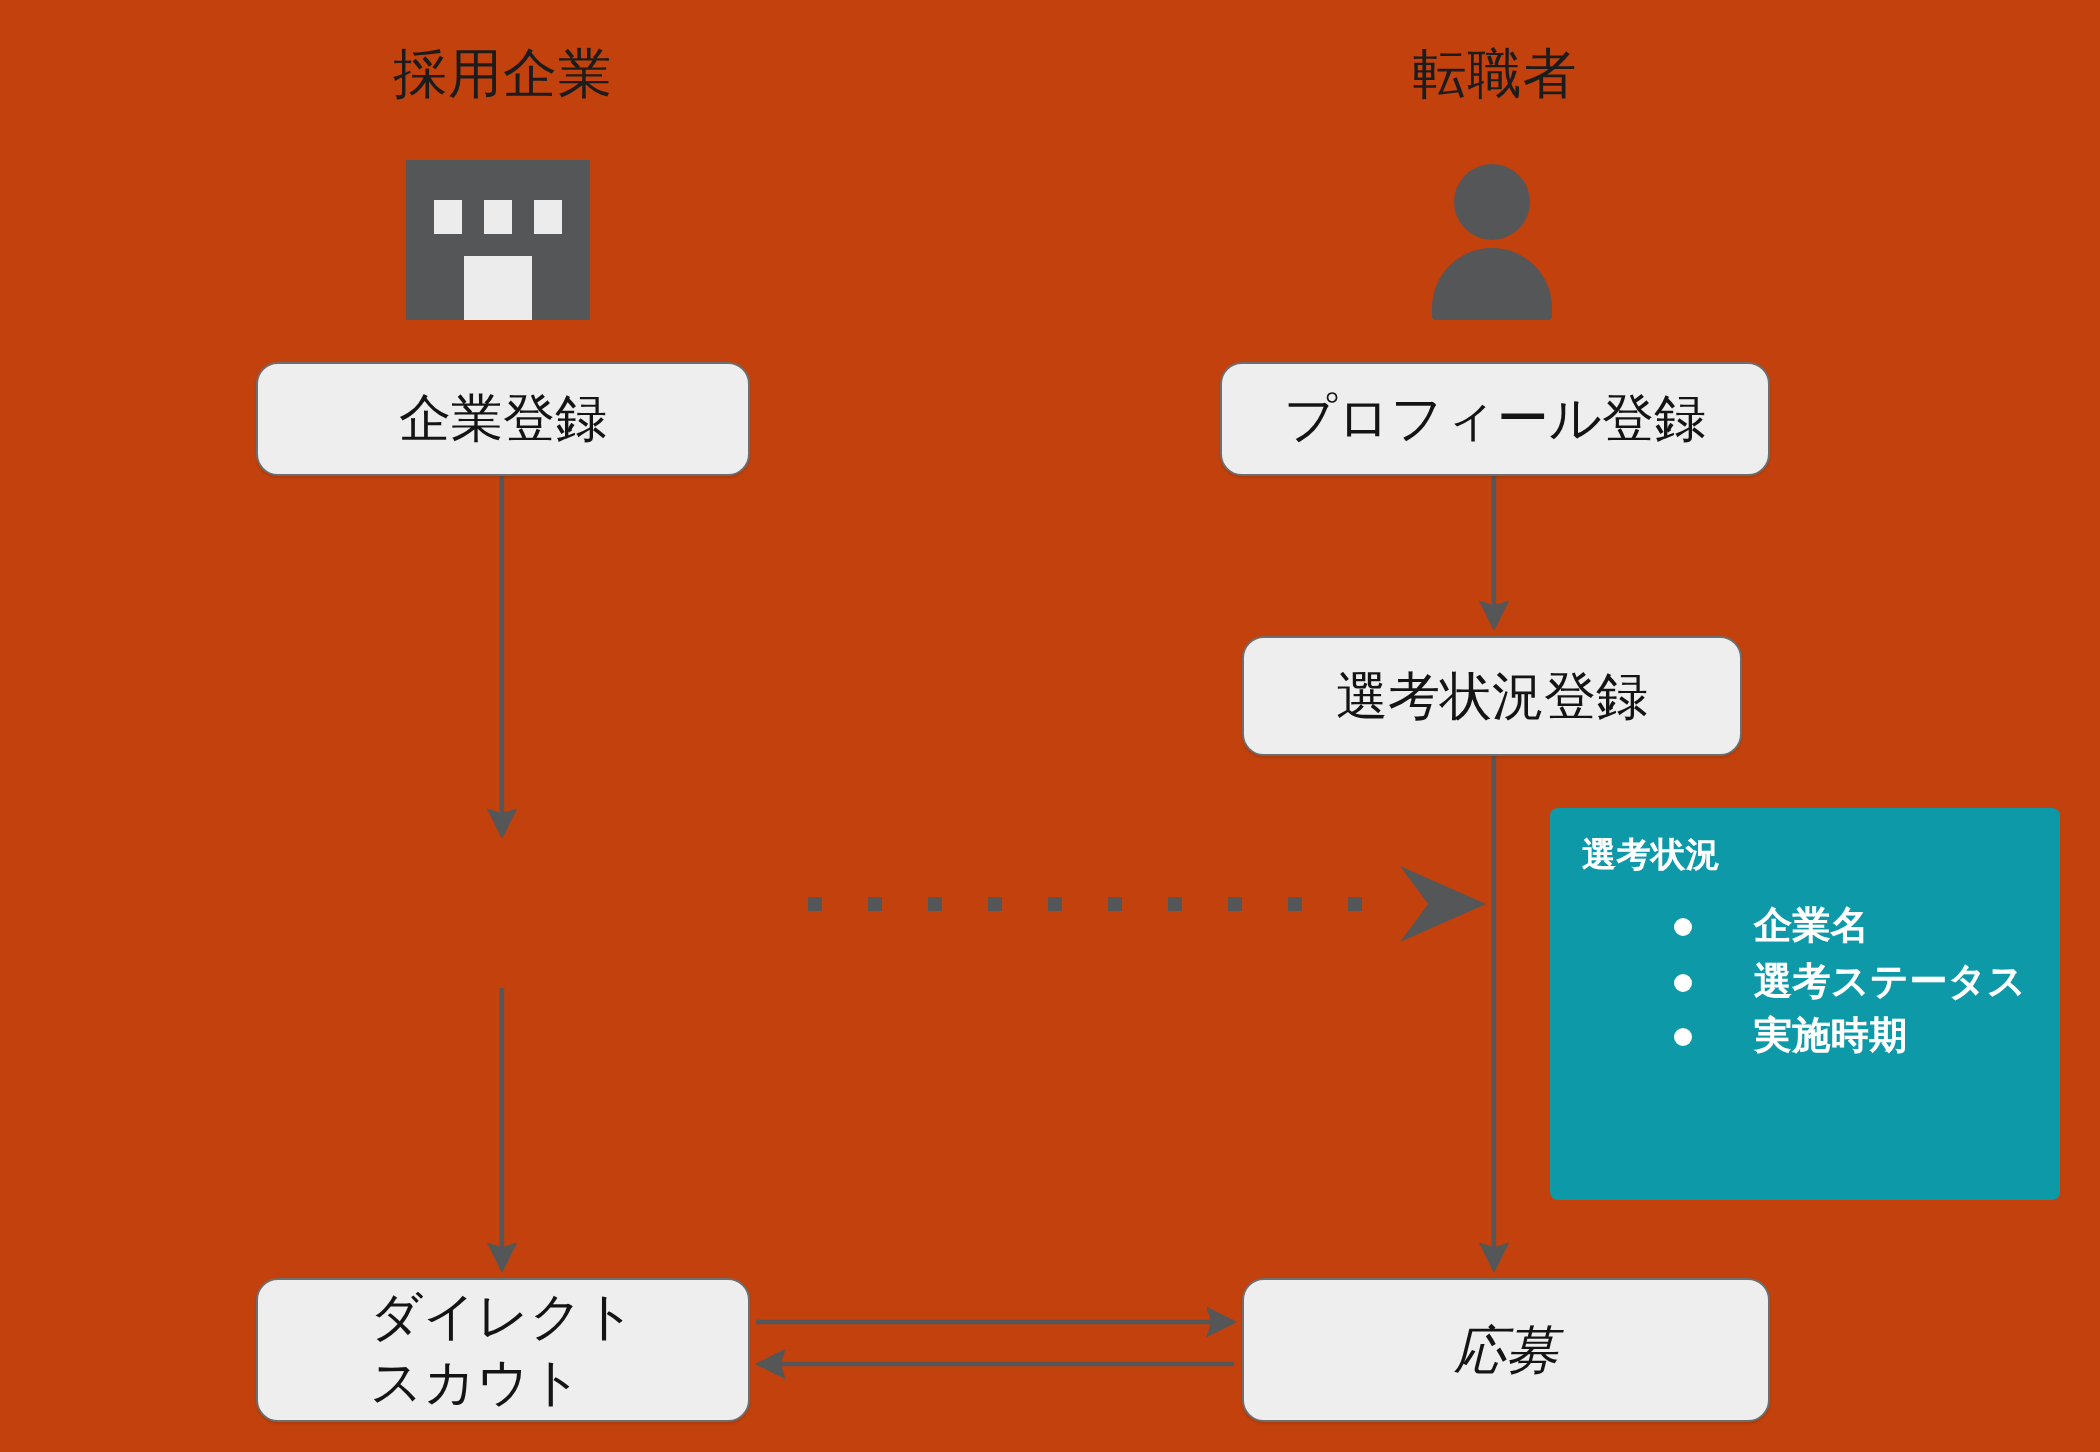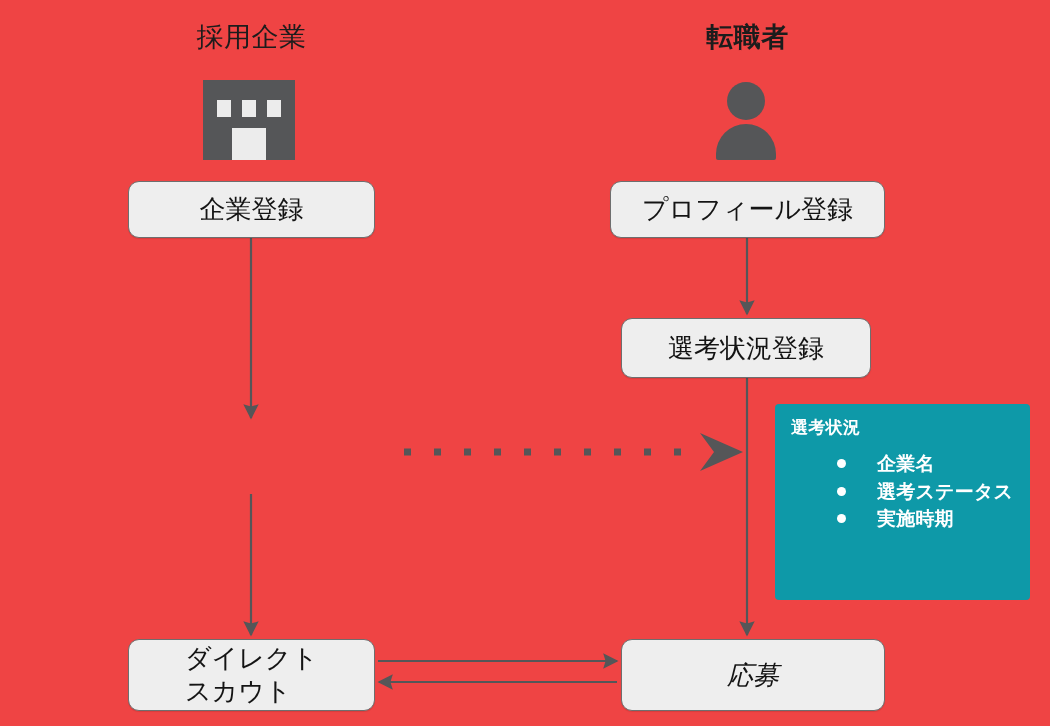--- a/index.html
+++ b/index.html
@@ -8,36 +8,36 @@
     background: #ffffff;
   }
   body {
     font-family: "Liberation Sans", "DejaVu Sans", sans-serif;
     color: #1a1a1a;
   }
   #canvas {
     position: relative;
     width: 1050px;
     height: 726px;
-    background: #ef4444;
+    background: #c2410c;
     overflow: hidden;
   }
 
   
   .col-title {
     position: absolute;
     font-size: 27px;
     line-height: 1;
     color: #1c1c1c;
     white-space: nowrap;
     text-align: center;
     letter-spacing: 0.5px;
   }
   #title-company { left: 128px; top: 24px; width: 247px; }
-  #title-seeker  { left: 610px; top: 24px; width: 275px; font-weight: bold; }
+  #title-seeker  { left: 610px; top: 24px; width: 275px; }
 
   
   .icon-wrap { position: absolute; }
 
   #building-icon {
     left: 203px; top: 80px; width: 92px; height: 80px;
     background: #555658;
   }
   #building-icon .win {
     position: absolute; width: 14px; height: 17px; background: #ececec;

